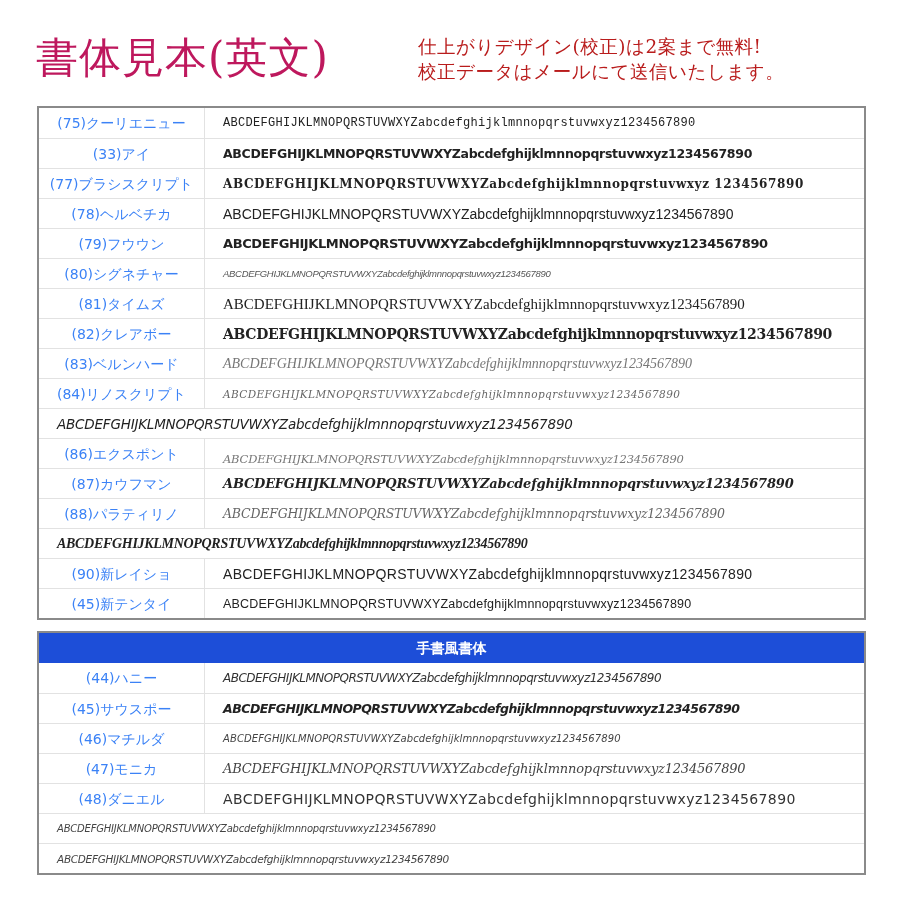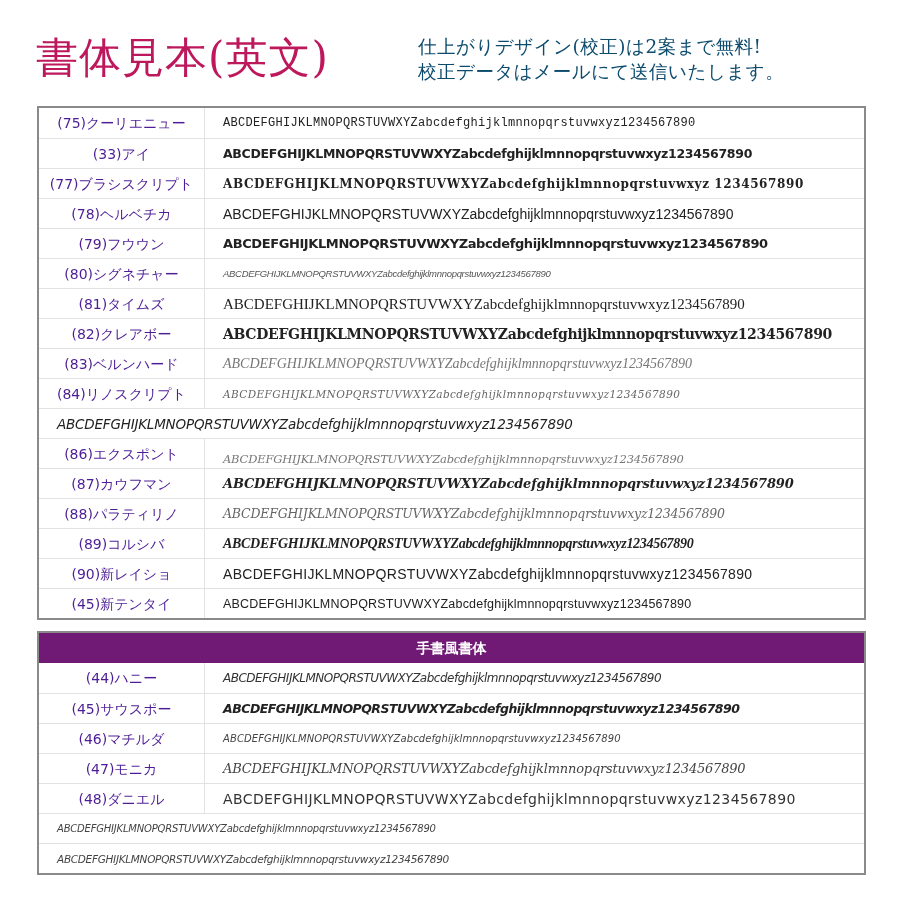--- a/index.html
+++ b/index.html
@@ -1,30 +1,30 @@
 <!DOCTYPE html>
 <html><head>
 <meta charset="utf-8">
 <style>
   html, body { margin: 0; padding: 0; background: #ffffff; }
   body { width: 900px; height: 900px; position: relative; overflow: hidden;
          font-family: "DejaVu Sans", sans-serif; color: #222; }
   .title { position: absolute; left: 36px; top: 30px; font-family: "DejaVu Serif", serif;
            font-size: 42px; line-height: 56px; color: #be185d; letter-spacing: 1px; white-space: nowrap; }
   .notice { position: absolute; left: 418px; top: 34px; font-family: "DejaVu Serif", serif;
-            font-size: 18.5px; line-height: 25px; color: #0c4a6e; white-space: nowrap; letter-spacing: 0.5px; }
+            font-size: 18.5px; line-height: 25px; color: #b91c1c; white-space: nowrap; letter-spacing: 0.5px; }
   .table { position: absolute; left: 37px; width: 825px; border: 2px solid #8a8a8a; background: #fff; }
   .t1 { top: 106px; }
   .t2 { top: 631px; }
   .row { display: flex; height: 30px; border-top: 1px solid #e2e2e2; box-sizing: border-box; }
   .row:first-child { border-top: none; }
   .label { width: 165px; flex: none; border-right: 1px solid #e2e2e2; text-align: center;
-           font-size: 14px; line-height: 30px; color: #4c1d95; white-space: nowrap; }
+           font-size: 14px; line-height: 30px; color: #3b82f6; white-space: nowrap; }
   .sample { flex: 1; padding-left: 18px; line-height: 30px; white-space: nowrap; overflow: hidden; color: #222; font-size: 13px; }
-  .bar { height: 30px; background: #701a75; color: #fff; text-align: center; font-weight: bold;
+  .bar { height: 30px; background: #1d4ed8; color: #fff; text-align: center; font-weight: bold;
          font-size: 14px; line-height: 30px; }
   
   .s-mono { font-family: "Liberation Mono", monospace; font-size: 12px; letter-spacing: 0.3px; }
   .s-bold { font-family: "DejaVu Sans", sans-serif; font-weight: bold; font-size: 12.5px; letter-spacing: -0.3px; }
   .s-script-bold { font-family: "DejaVu Serif", serif; font-weight: bold; font-size: 12px; letter-spacing: 0.6px; }
   .s-sans { font-family: "Liberation Sans", sans-serif; font-size: 14px; }
   .s-sans-bold { font-family: "DejaVu Sans", sans-serif; font-weight: bold; font-size: 13px; letter-spacing: -0.4px; }
   .s-thin-italic { font-family: "Liberation Sans", sans-serif; font-style: italic; font-size: 9.5px; color: #555; letter-spacing: -0.3px; }
   .s-serif { font-family: "Liberation Serif", serif; font-size: 15px; }
   .s-blackletter { font-family: "DejaVu Serif", serif; font-weight: bold; font-size: 14px; letter-spacing: -0.3px; }
@@ -104,21 +104,20 @@
     </div>
   <div class="row">
       <div class="label">(87)カウフマン</div>
       <div class="sample s-script-black">ABCDEFGHIJKLMNOPQRSTUVWXYZabcdefghijklmnnopqrstuvwxyz1234567890</div>
     </div>
   <div class="row">
       <div class="label">(88)パラティリノ</div>
       <div class="sample s-serif-grey">ABCDEFGHIJKLMNOPQRSTUVWXYZabcdefghijklmnnopqrstuvwxyz1234567890</div>
     </div>
   <div class="row">
-      <div class="label">(89)コルシバ</div>
       <div class="sample s-serif-italic-bold">ABCDEFGHIJKLMNOPQRSTUVWXYZabcdefghijklmnnopqrstuvwxyz1234567890</div>
     </div>
   <div class="row">
       <div class="label">(90)新レイショ</div>
       <div class="sample s-sans-wide">ABCDEFGHIJKLMNOPQRSTUVWXYZabcdefghijklmnnopqrstuvwxyz1234567890</div>
     </div>
   <div class="row">
       <div class="label">(45)新テンタイ</div>
       <div class="sample s-narrow">ABCDEFGHIJKLMNOPQRSTUVWXYZabcdefghijklmnnopqrstuvwxyz1234567890</div>
     </div>

